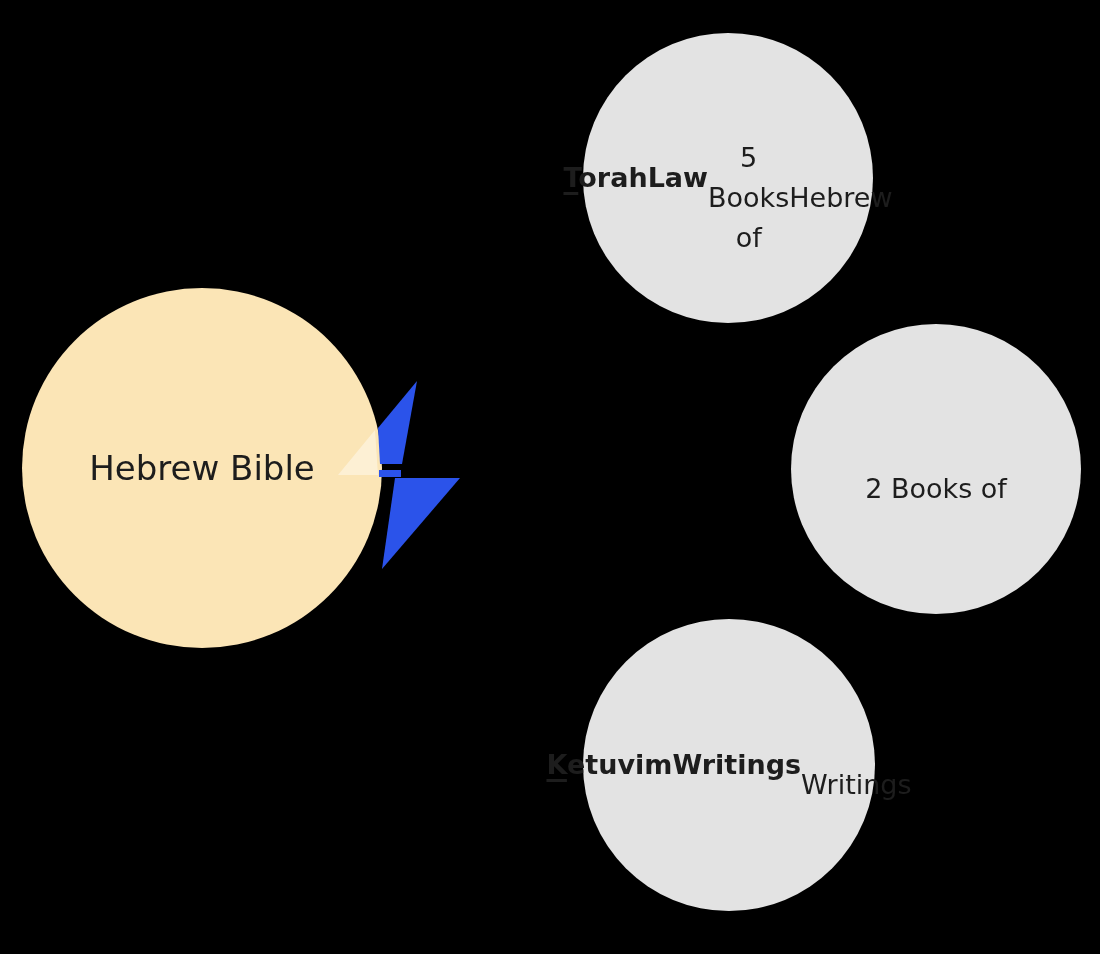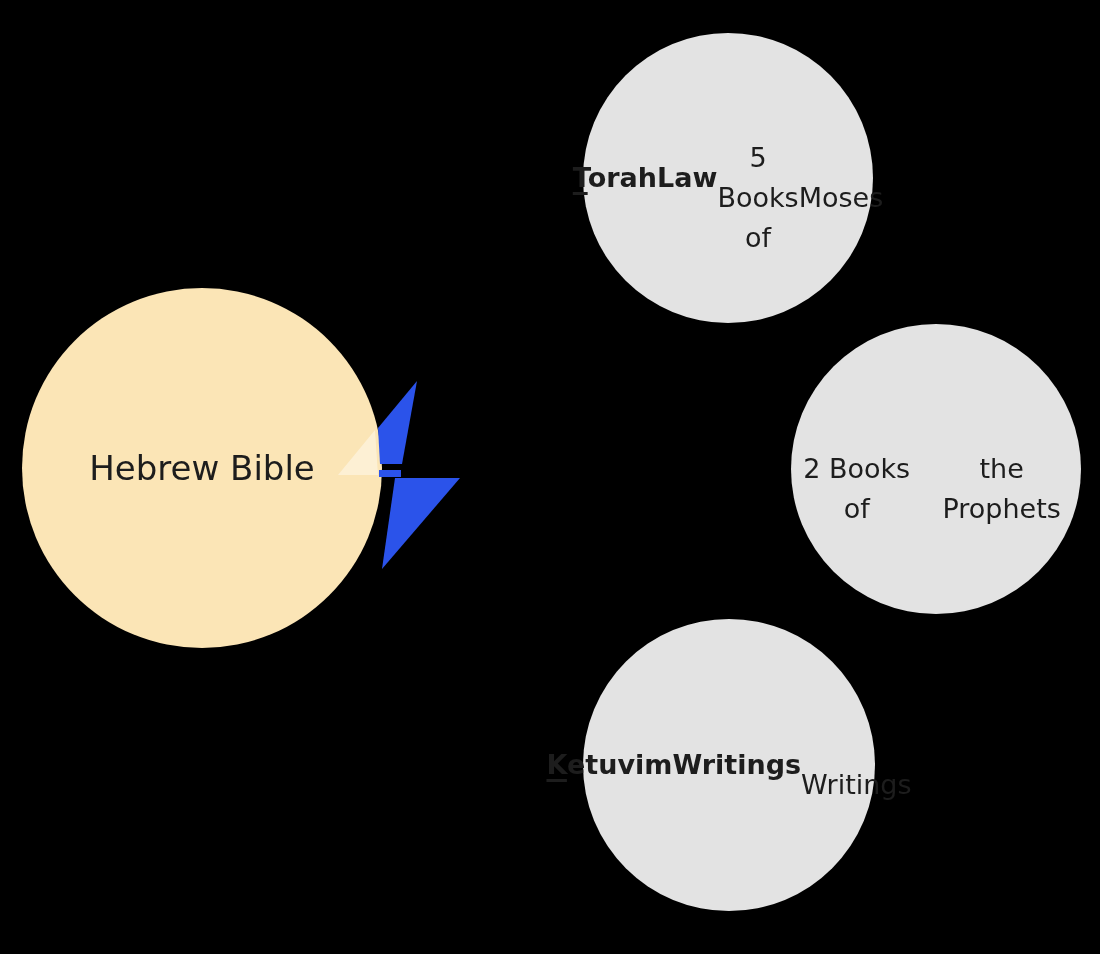--- a/index.html
+++ b/index.html
@@ -69,26 +69,25 @@
 <div class="canvas">
 
   <div class="node node-center">
     <div class="subtitle">Hebrew Bible</div>
   </div>
 
   <div class="node node-branch node-torah">
     <div class="title"><span class="ul">T</span><span>o</span><span>r</span><span>a</span><span>h</span></div>
     <div class="subtitle">Law</div>
     <div class="detail">5 Books of</div>
-    <div class="detail">Moses</div>
+    <div class="detail">Hebrew</div>
   </div>
 
   <div class="node node-branch node-neviim">
     <div class="detail">2 Books of</div>
-    <div class="detail">the Prophets</div>
   </div>
 
   <div class="node node-branch node-ketuvim">
     <div class="title"><span class="ul">K</span><span>e</span><span>t</span><span>u</span><span>v</span><span>i</span><span>m</span></div>
     <div class="subtitle">Writings</div>
     <div class="detail">Writings</div>
   </div>
 
   <svg class="bolt-overlay" viewBox="0 0 1100 954" aria-hidden="true">
     <polygon points="375,430 338,475 378,475" fill="rgba(255,255,255,0.42)"></polygon>

